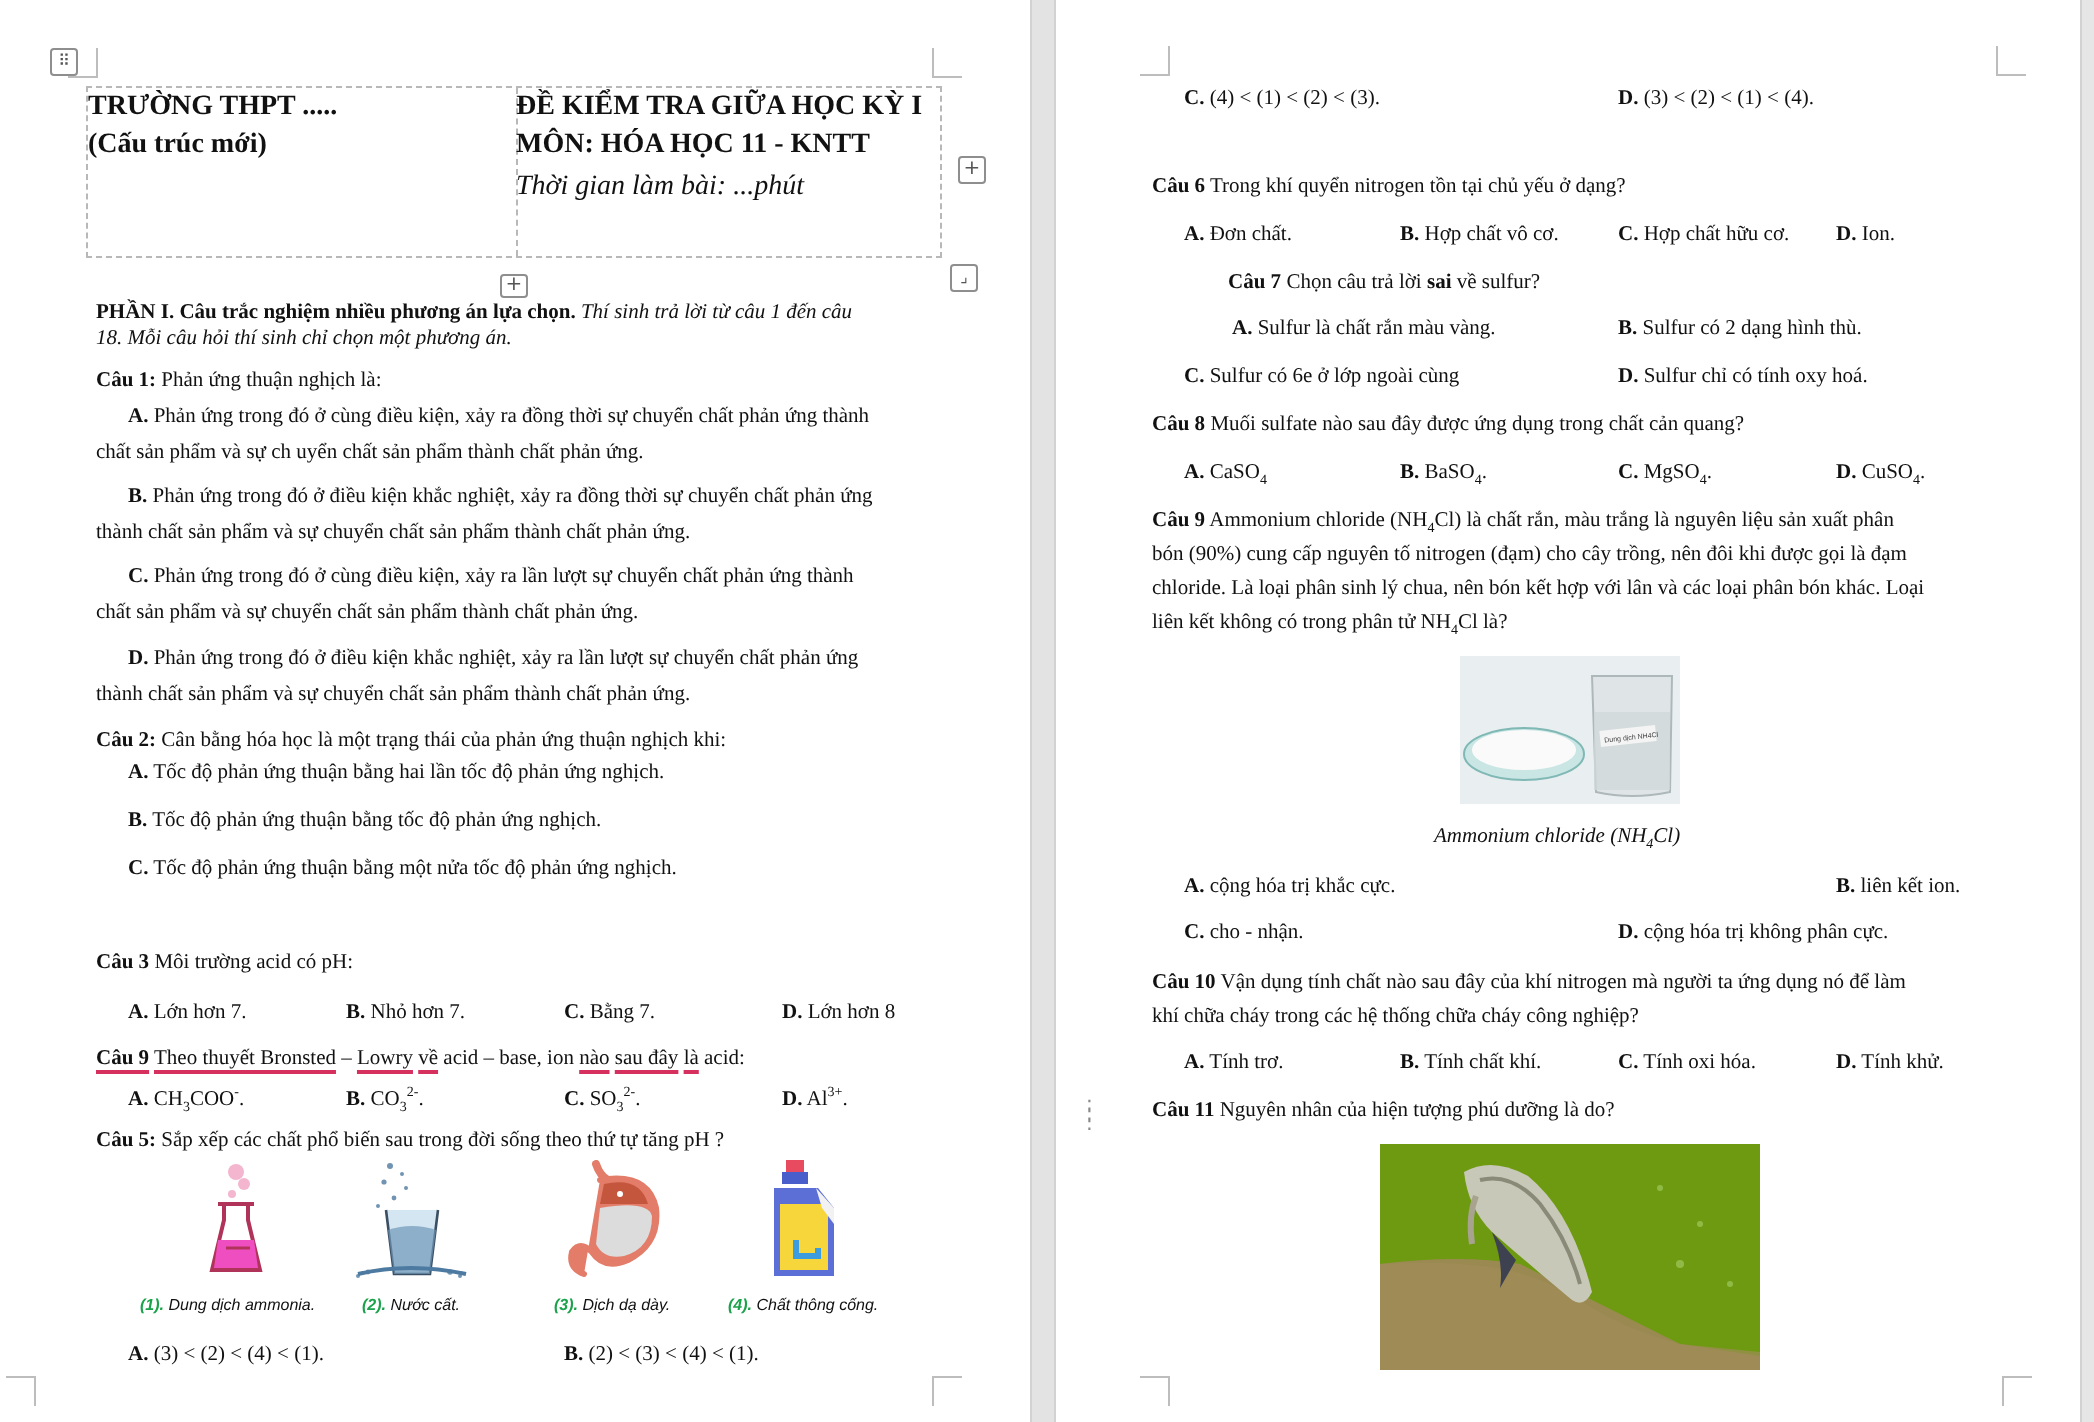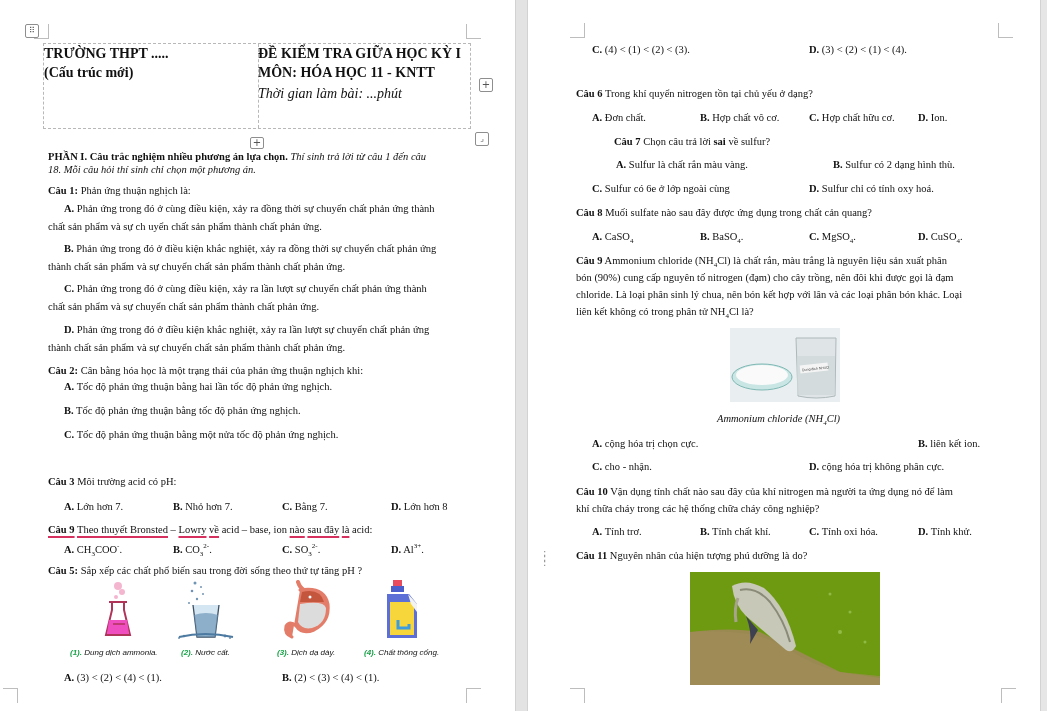--- a/index.html
+++ b/index.html
@@ -162,21 +162,21 @@
   </div>
   <div class="line" style="left:64px;top:111px;"><span class="b">A.</span><span> Đơn chất.</span></div>
   <div class="line" style="left:172px;top:111px;"><span class="b">B.</span><span> Hợp chất vô cơ.</span></div>
   <div class="line" style="left:281px;top:111px;"><span class="b">C.</span><span> Hợp chất hữu cơ.</span></div>
   <div class="line" style="left:390px;top:111px;"><span class="b">D.</span><span> Ion.</span></div>
 
   <div class="line" style="left:48px;top:135px;margin-left:38px;">
     <span class="b">Câu  7</span><span> Chọn câu trả lời </span><span class="b">sai</span><span> về sulfur?</span>
   </div>
   <div class="line" style="left:64px;top:158px;margin-left:24px;"><span class="b">A.</span><span> Sulfur là chất rắn màu vàng.</span></div>
-  <div class="line" style="left:281px;top:158px;margin-left:24px;"><span class="b">B.</span><span> Sulfur có 2 dạng hình thù.</span></div>
+  <div class="line" style="left:281px;top:158px;"><span class="b">B.</span><span> Sulfur có 2 dạng hình thù.</span></div>
   <div class="line" style="left:64px;top:182px;"><span class="b">C.</span><span> Sulfur có 6e ở lớp ngoài cùng</span></div>
   <div class="line" style="left:281px;top:182px;"><span class="b">D.</span><span> Sulfur chỉ có tính oxy hoá.</span></div>
 
   <div class="line" style="left:48px;top:206px;">
     <span class="b">Câu  8</span><span> Muối sulfate nào sau đây được ứng dụng trong chất cản quang?</span>
   </div>
   <div class="line" style="left:64px;top:230px;"><span class="b">A.</span><span> CaSO</span><sub>4</sub><span></span></div>
   <div class="line" style="left:172px;top:230px;"><span class="b">B.</span><span> BaSO</span><sub>4</sub><span>.</span></div>
   <div class="line" style="left:281px;top:230px;"><span class="b">C.</span><span> MgSO</span><sub>4</sub><span>.</span></div>
   <div class="line" style="left:390px;top:230px;"><span class="b">D.</span><span> CuSO</span><sub>4</sub><span>.</span></div>
@@ -192,21 +192,21 @@
     <rect width="110" height="74" fill="#e9eef0"></rect>
     <ellipse cx="32" cy="49" rx="30" ry="13" fill="#c9e6e4" stroke="#7fb8b4" stroke-width="1"></ellipse>
     <ellipse cx="32" cy="47" rx="26" ry="10" fill="#fafafa"></ellipse>
     <path d="M66 10 L106 10 L105 68 Q86 72 68 68 Z" fill="#dfe5e7" stroke="#aeb8bb" stroke-width="1"></path>
     <rect x="67" y="28" width="38" height="39" fill="#cfd8da" opacity="0.8"></rect>
     <rect x="70" y="36" width="28" height="8" fill="#f4f4f4" transform="rotate(-6 84 40)"></rect>
     <text x="72" y="42" font-size="3.5" fill="#444" font-family="Liberation Sans, sans-serif" transform="rotate(-6 84 40)">Dung dịch NH4Cl</text>
   </svg>
   <div class="line i" style="left:189px;top:412px;"><span>Ammonium chloride (NH</span><sub>4</sub><span>Cl)</span></div>
 
-  <div class="line" style="left:64px;top:437px;"><span class="b">A.</span><span> cộng hóa trị chọn cực.</span></div>
+  <div class="line" style="left:64px;top:437px;"><span class="b">A.</span><span> cộng hóa trị khắc cực.</span></div>
   <div class="line" style="left:390px;top:437px;"><span class="b">B.</span><span> liên kết ion.</span></div>
   <div class="line" style="left:64px;top:460px;"><span class="b">C.</span><span> cho - nhận.</span></div>
   <div class="line" style="left:281px;top:460px;"><span class="b">D.</span><span> cộng hóa trị không phân cực.</span></div>
 
   <div class="line" style="left:48px;top:485px;">
     <span class="b">Câu 10</span><span> Vận dụng tính chất nào sau đây của khí nitrogen mà người ta ứng dụng nó để làm</span>
   </div>
   <div class="line" style="left:48px;top:502px;">khí chữa cháy trong các hệ thống chữa cháy công nghiệp?</div>
   <div class="line" style="left:64px;top:525px;"><span class="b">A.</span><span> Tính trơ.</span></div>
   <div class="line" style="left:172px;top:525px;"><span class="b">B.</span><span> Tính chất khí.</span></div>

